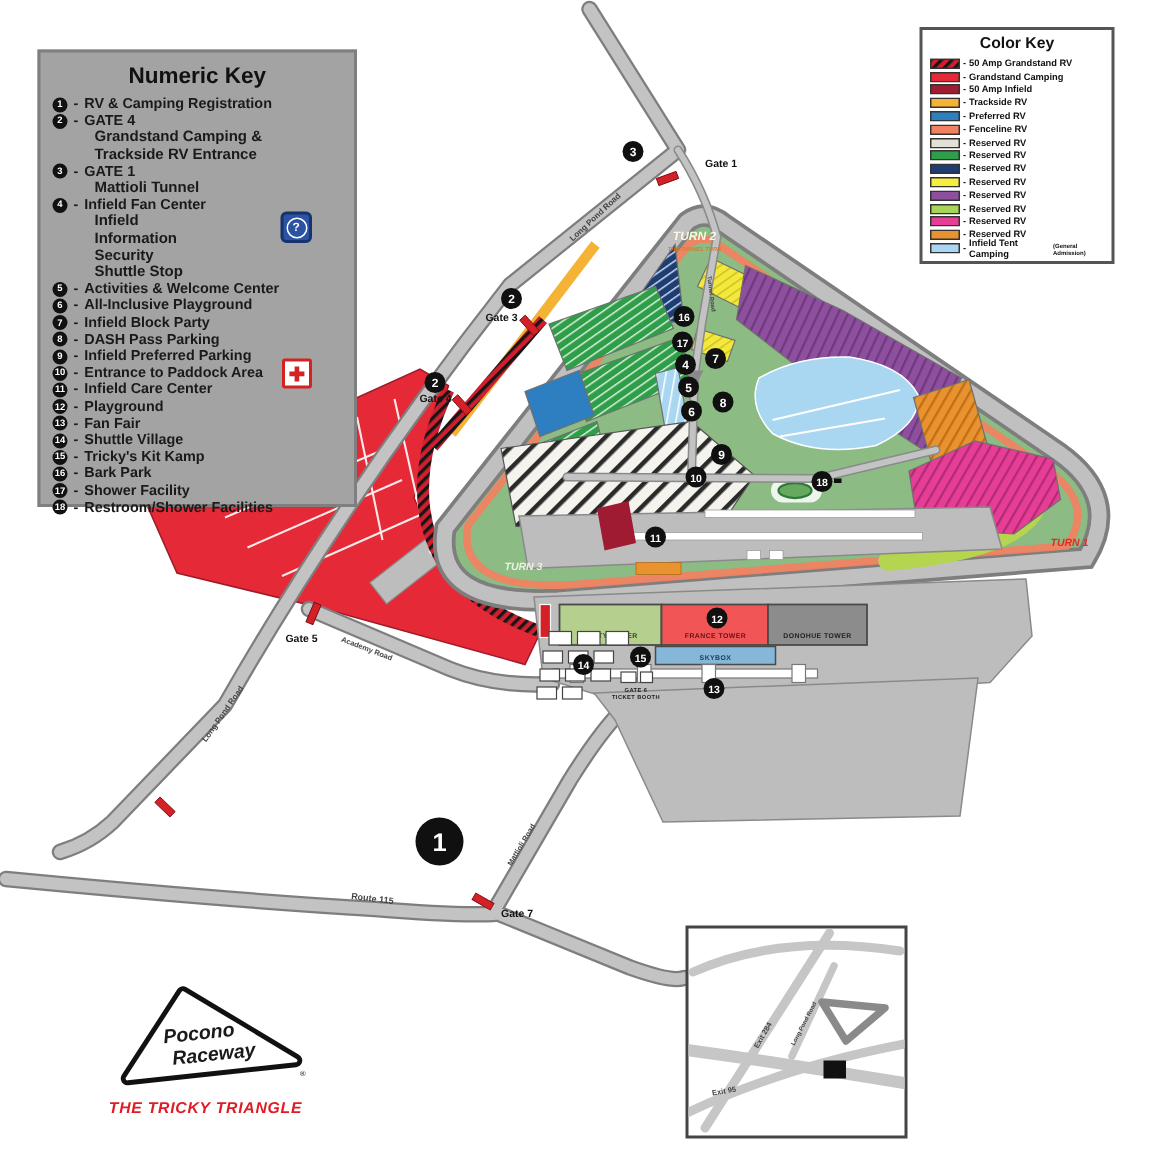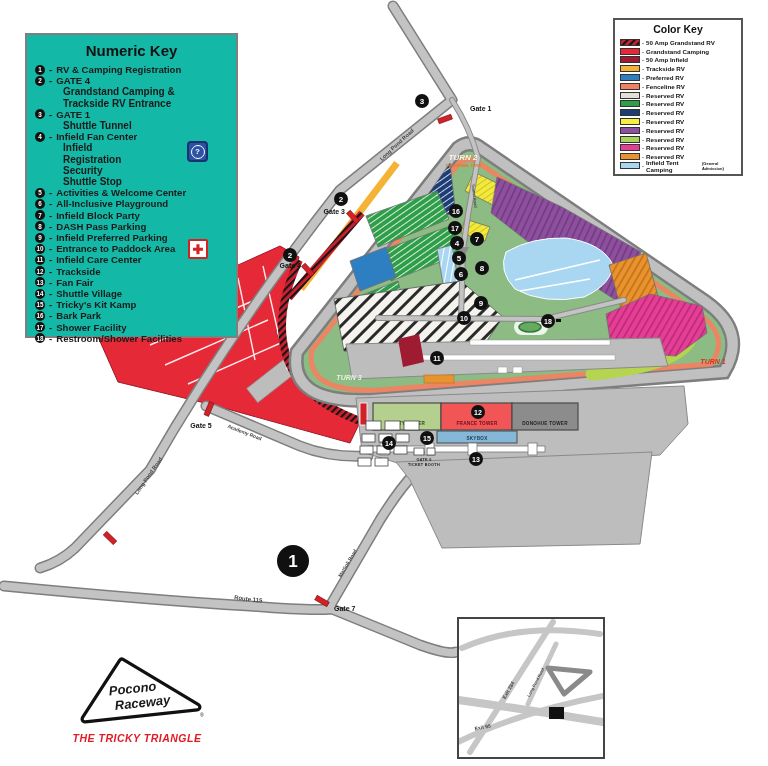--- a/index.html
+++ b/index.html
@@ -1,21 +1,21 @@
 <!DOCTYPE html>
 <html><head>
 <meta charset="utf-8">
 <style>
   html,body{margin:0;padding:0;}
   body{width:768px;height:766px;position:relative;background:#fff;
        font-family:"Liberation Sans",sans-serif;overflow:hidden;}
   svg text{font-family:"Liberation Sans",sans-serif;}
   
   .key-box{position:absolute;left:25px;top:33px;width:213px;height:305px;
-    background:#14b8a6;border:2px solid #7f7f7f;box-sizing:border-box;padding:5px 8px;}
+    background:#a3a3a3;border:2px solid #7f7f7f;box-sizing:border-box;padding:5px 8px;}
   .nk-title{text-align:center;font-weight:bold;font-size:15px;margin:2px 0 5px;color:#111;}
   .nk-row{display:flex;align-items:center;gap:3px;font-size:9.6px;font-weight:bold;
     color:#1a1a1a;line-height:11.2px;}
   .nk-num{flex:0 0 10px;width:10px;height:10px;border-radius:50%;background:#111;color:#fff;
     font-size:6.3px;display:flex;align-items:center;justify-content:center;}
   .nk-dash{margin:0 1px;}
   .nk-sub{margin-left:28px;font-size:10px;font-weight:bold;color:#1a1a1a;line-height:11.2px;}
   .info-icon{position:absolute;left:160px;top:106px;width:21px;height:21px;background:#2b52a3;
     border:2px solid #17336e;border-radius:4px;display:flex;align-items:center;justify-content:center;box-sizing:border-box;}
   .info-inner{width:12px;height:12px;border:1.5px solid #fff;border-radius:50%;color:#fff;
@@ -363,28 +363,28 @@
       <span class="nk-dash">-</span>
       <span>GATE 4</span>
     </div>
   <div class="nk-sub">Grandstand Camping &amp;</div>
   <div class="nk-sub">Trackside RV Entrance</div>
   <div class="nk-row">
       <span class="nk-num">3</span>
       <span class="nk-dash">-</span>
       <span>GATE 1</span>
     </div>
-  <div class="nk-sub">Shuttle Tunnel</div>
+  <div class="nk-sub">Mattioli Tunnel</div>
   <div class="nk-row">
       <span class="nk-num">4</span>
       <span class="nk-dash">-</span>
       <span>Infield Fan Center</span>
     </div>
   <div class="nk-sub">Infield</div>
-  <div class="nk-sub">Registration</div>
+  <div class="nk-sub">Information</div>
   <div class="nk-sub">Security</div>
   <div class="nk-sub">Shuttle Stop</div>
   <div class="nk-row">
       <span class="nk-num">5</span>
       <span class="nk-dash">-</span>
       <span>Activities &amp; Welcome Center</span>
     </div>
   <div class="nk-row">
       <span class="nk-num">6</span>
       <span class="nk-dash">-</span>
@@ -411,21 +411,21 @@
       <span>Entrance to Paddock Area</span>
     </div>
   <div class="nk-row">
       <span class="nk-num">11</span>
       <span class="nk-dash">-</span>
       <span>Infield Care Center</span>
     </div>
   <div class="nk-row">
       <span class="nk-num">12</span>
       <span class="nk-dash">-</span>
-      <span>Trackside</span>
+      <span>Playground</span>
     </div>
   <div class="nk-row">
       <span class="nk-num">13</span>
       <span class="nk-dash">-</span>
       <span>Fan Fair</span>
     </div>
   <div class="nk-row">
       <span class="nk-num">14</span>
       <span class="nk-dash">-</span>
       <span>Shuttle Village</span>

